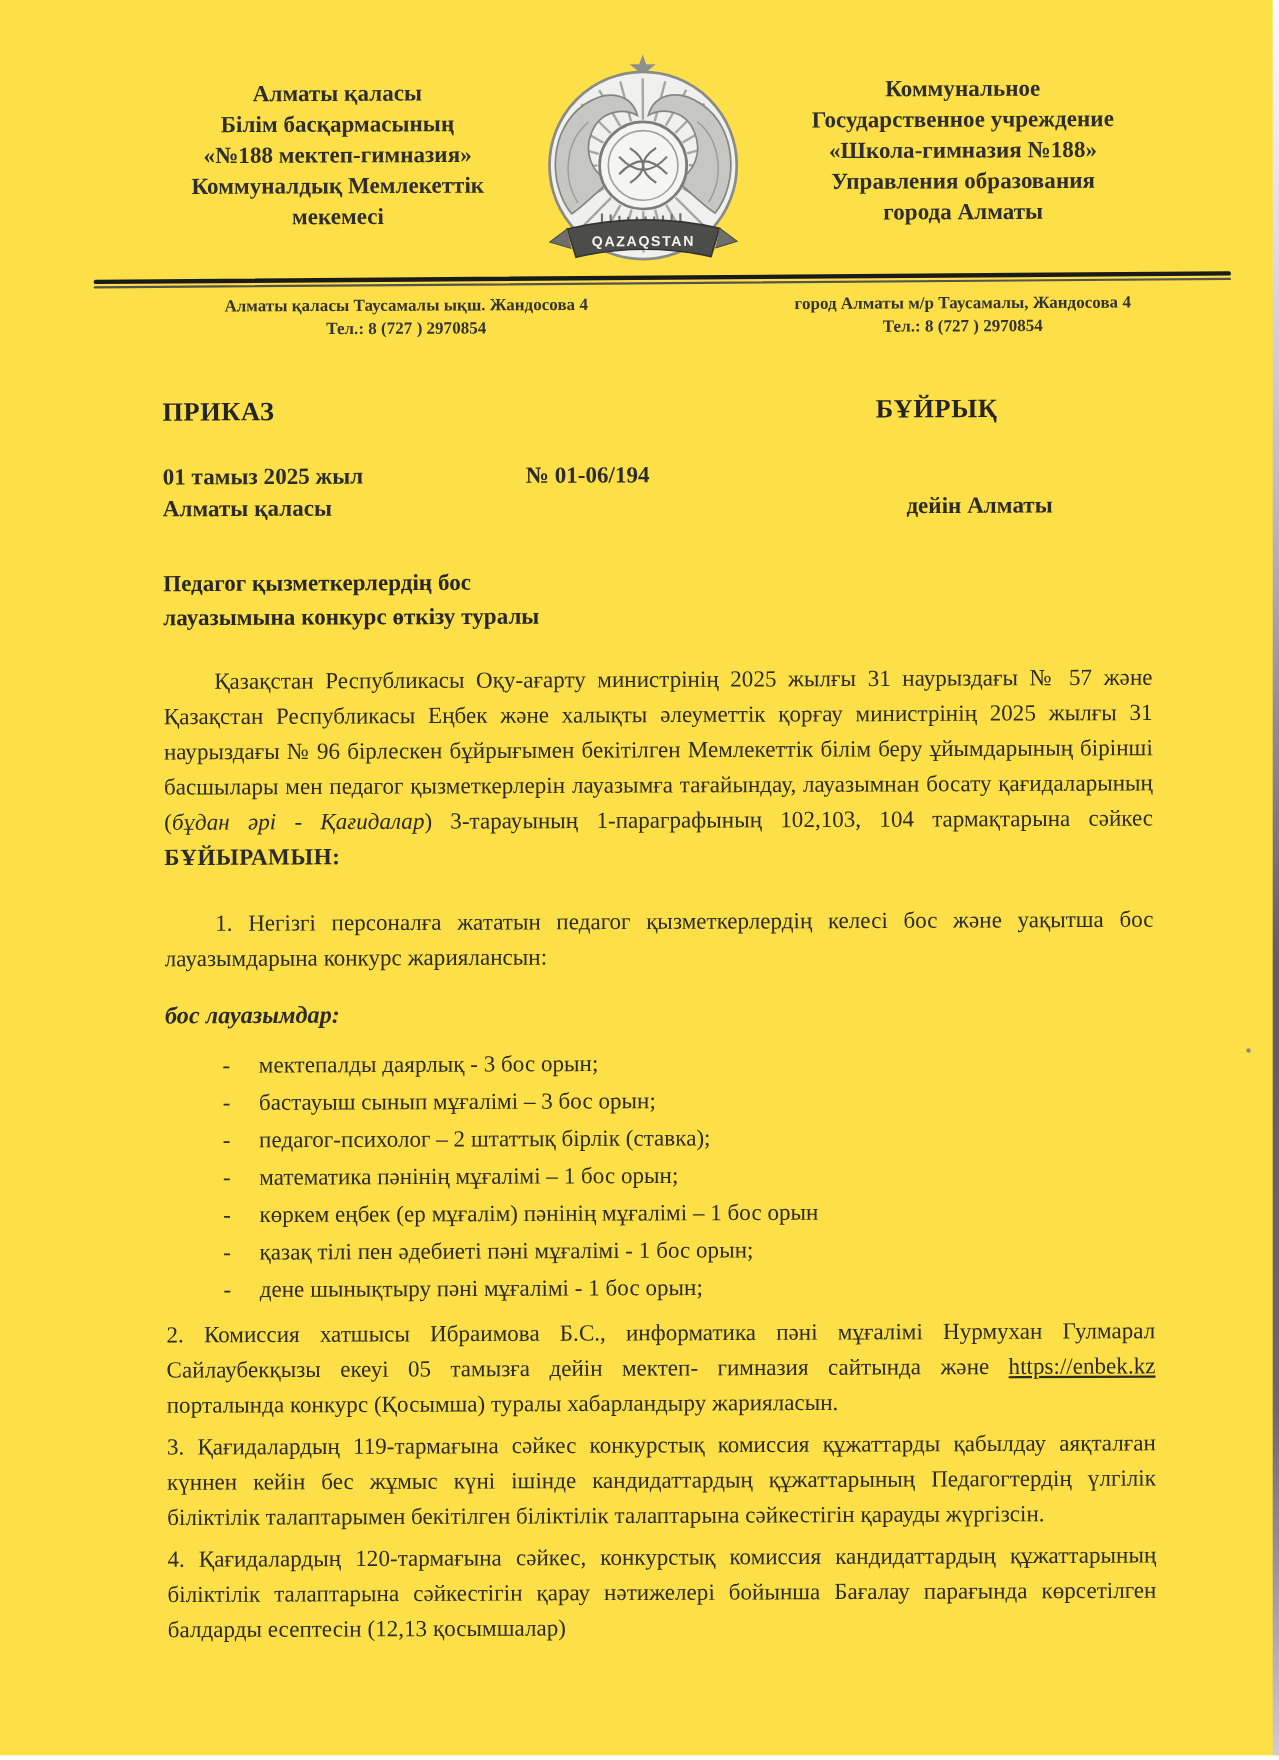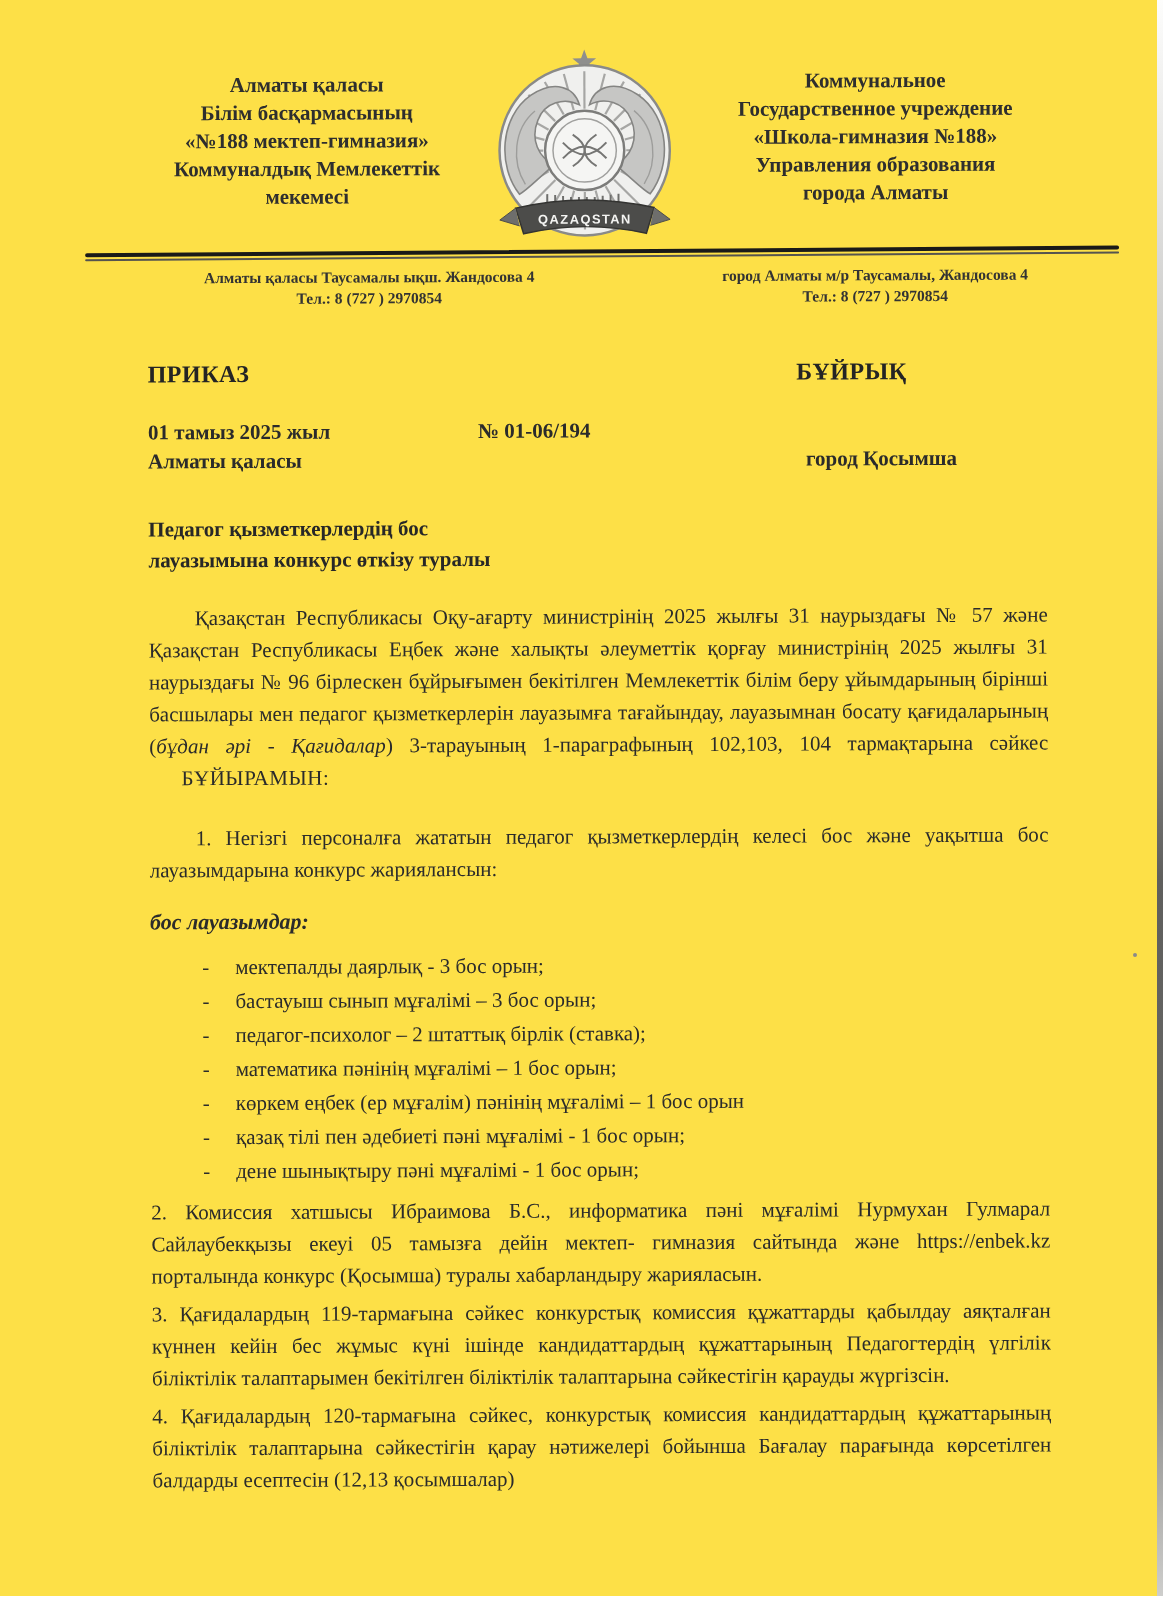--- a/index.html
+++ b/index.html
@@ -34,29 +34,29 @@
   .meta1{display:flex;padding:32px 0 0 146px;font-weight:bold;font-size:21px;}
   .meta1 .date{width:330px;}
   .meta2{display:flex;justify-content:space-between;padding:4px 208px 0 146px;font-weight:bold;font-size:21px;}
 
   .subject{padding:40px 0 0 146px;font-weight:bold;font-size:21px;line-height:31px;color:#272727;}
 
   .docbody{padding:0 118px 0 146px;font-size:21px;line-height:32px;text-align:justify;}
   .docbody p{margin:0;}
   .preamble{margin-top:26px !important;text-indent:46px;}
   .item1{margin-top:28px !important;text-indent:46px;}
-  .directive{font-weight:normal;letter-spacing:0.5px;margin-left:32px;}
+  .directive{font-weight:bold;letter-spacing:0.5px;}
   .it{font-style:italic;}
   .vac-head{margin-top:20px;font-weight:bold;font-style:italic;font-size:22px;text-align:left;}
   ul.vacs{margin:12px 0 0 0;padding:0 0 0 52px;list-style:none;text-align:left;}
   ul.vacs li{display:flex;gap:26px;line-height:34px;}
   .item2{margin-top:8px !important;}
   .item3{margin-top:6px !important;}
   .item4{margin-top:6px !important;}
-  .link{}
+  .link{text-decoration:underline;}
 
   
   .edge-shadow{position:absolute;top:0;right:0;width:6px;height:1600px;
     background:linear-gradient(to bottom,#fdfdfc 0%,#bdbdbb 28%,#5f5f5d 55%,#6a6a68 80%,#cfcfcd 100%);}
   .speck{position:absolute;width:4px;height:4px;border-radius:50%;background:#8b8b89;}
 
   svg text{font-family:"Liberation Sans","DejaVu Sans",sans-serif;}
 </style>
 </head>
 <body>
@@ -170,21 +170,21 @@
       <span>ПРИКАЗ</span>
       <span>БҰЙРЫҚ</span>
     </div>
 
     <div class="meta1">
       <span class="date">01 тамыз 2025 жыл</span>
       <span>№ 01-06/194</span>
     </div>
     <div class="meta2">
       <span>Алматы қаласы</span>
-      <span>город Қосымша</span>
+      <span>дейін Алматы</span>
     </div>
 
     <div class="subject">
       <div>Педагог қызметкерлердің бос</div>
       <div>лауазымына конкурс өткізу туралы</div>
     </div>
 
     <div class="docbody">
       <p class="preamble"><span>Қазақстан Республикасы Оқу-ағарту министрінің 2025 жылғы 31 наурыздағы № 57 және Қазақстан Республикасы Еңбек және халықты әлеуметтік қорғау министрінің 2025 жылғы 31 наурыздағы № 96 бірлескен бұйрығымен бекітілген Мемлекеттік білім беру ұйымдарының бірінші басшылары мен педагог қызметкерлерін лауазымға тағайындау, лауазымнан босату қағидаларының (</span><span class="it">бұдан әрі - Қағидалар</span><span>) 3-тарауының 1-параграфының 102,103, 104 тармақтарына сәйкес </span><span class="directive">БҰЙЫРАМЫН:</span></p>
 

